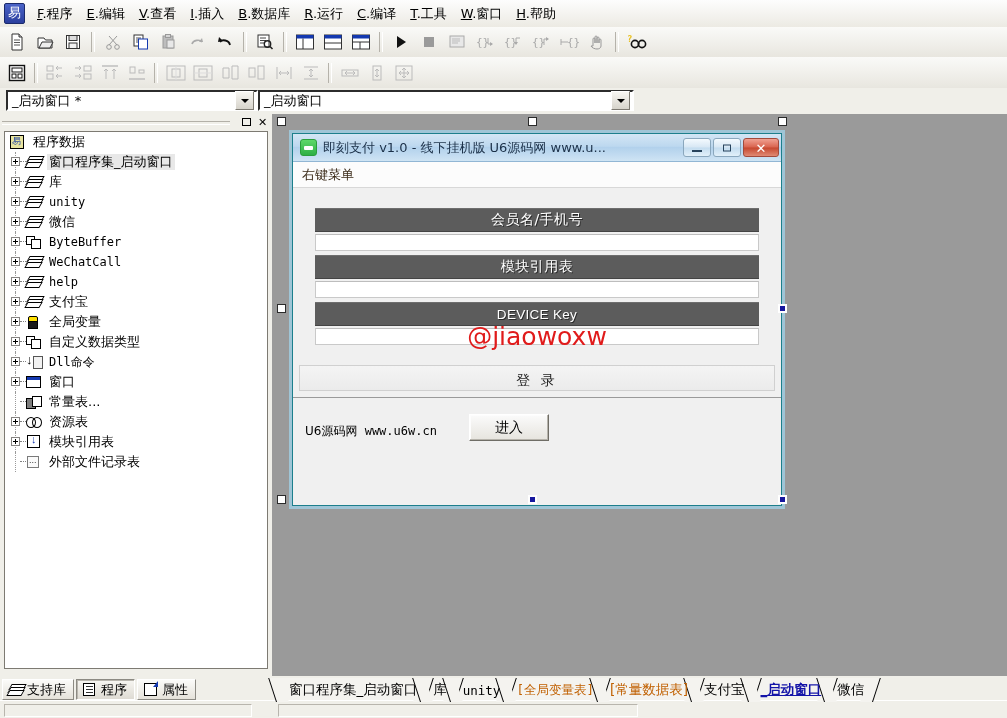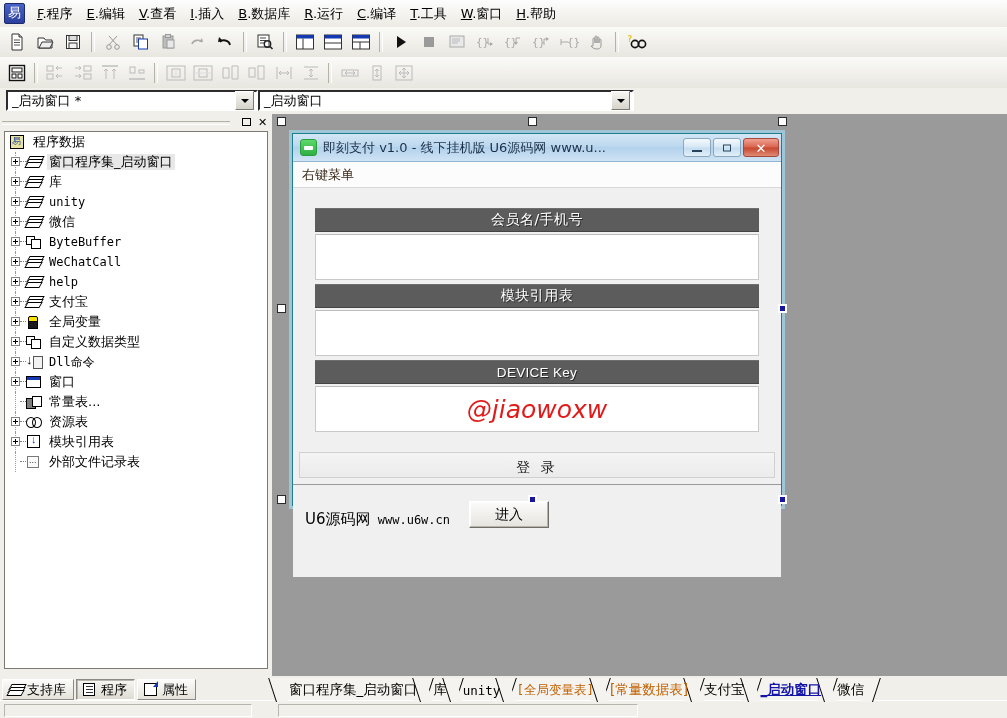--- a/index.html
+++ b/index.html
@@ -265,23 +265,23 @@
     display:flex;align-items:center;justify-content:center;
     border-top:1px solid #6e6e6e;border-bottom:1px solid #444;
   }
   .fieldhdr span{
     font-size:14px;color:#fff;letter-spacing:.5px;
     text-shadow:1px 1px 0 rgba(0,0,0,.55);
     font-family:"DejaVu Sans","Liberation Sans",sans-serif;
   }
   .fieldhdr.latin span{font-family:"Liberation Sans","DejaVu Sans",sans-serif;font-size:13.5px;letter-spacing:.3px;}
   .fieldbox{
-    margin:2px 6px 0 6px;height:46px;background:#fff;
+    margin:2px 6px 0 6px;height:17px;background:#fff;
     border:1px solid #c9c9c9;border-top-color:#bdbdbd;box-sizing:border-box;
-    display:flex;align-items:center;justify-content:center;font-style:italic;
+    display:flex;align-items:center;justify-content:center;
   }
   .watermark{
     font-size:25px;color:#e01b1b;letter-spacing:0;line-height:1;
     font-family:"DejaVu Sans","Liberation Sans",sans-serif;
   }
   .loginbtn{
     margin:4px 6px 0 6px;height:26px;
     background:linear-gradient(#f4f4f4,#ebebeb);
     border:1px solid #d0d0d0;box-sizing:border-box;
     display:flex;align-items:flex-end;justify-content:center;
@@ -291,21 +291,21 @@
     font-family:"DejaVu Sans","Liberation Sans",sans-serif;
   }
   .dlg-footer{
     margin-top:6px;border-top:1px solid #9a9a9a;height:92px;position:relative;
     background:#f0f0f0;
   }
   .u6label{
     position:absolute;left:12px;top:25px;font-size:12px;white-space:nowrap;
     font-family:"DejaVu Sans Mono","Liberation Mono",monospace;
   }
-  .u6label b{font-weight:normal;font-family:"DejaVu Sans","Liberation Sans",sans-serif;font-size:15px;}
+  .u6label b{font-weight:normal;font-family:"DejaVu Sans","Liberation Sans",sans-serif;font-size:12px;}
   .enterbtn{
     position:absolute;left:176px;top:16px;width:80px;height:27px;
     background:linear-gradient(#fbfbfb,#e6e4de);
     border:1px solid #fff;border-right-color:#6f6d66;border-bottom-color:#6f6d66;
     box-sizing:border-box;
     display:flex;align-items:center;justify-content:center;
     box-shadow:inset -1px -1px 0 #b6b3ab, inset 1px 1px 0 #fdfdfd;
   }
   .enterbtn span{
     font-size:14px;font-family:"DejaVu Sans","Liberation Sans",sans-serif;

